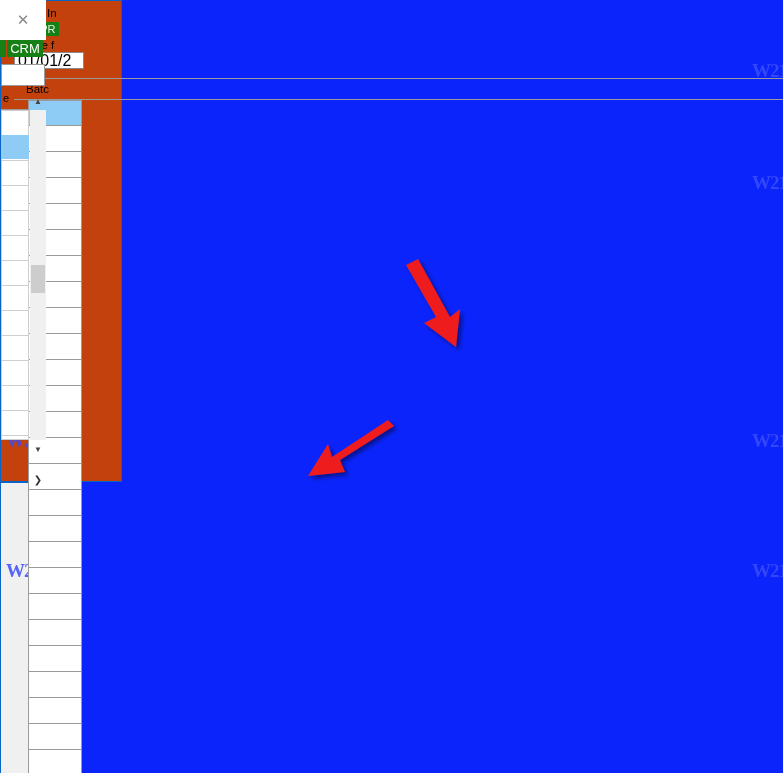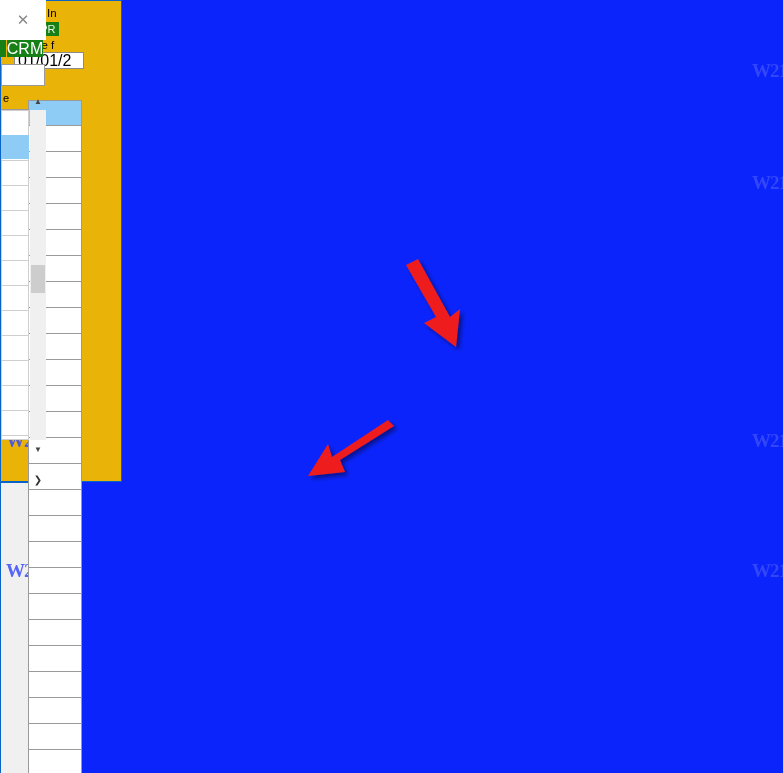--- a/index.html
+++ b/index.html
@@ -9,21 +9,21 @@
     font-family:"Liberation Sans",sans-serif;
     font-size:11px;color:#000;
   }
   .desk-wm{position:absolute;color:#3a4df9;font-size:19px;font-weight:bold;
     font-family:"Liberation Serif",serif;letter-spacing:-1px;user-select:none;opacity:.85;}
   .dotted{background-color:#f0f0f0;
     background-image:radial-gradient(#cfcfcf .6px, transparent .7px);
     background-size:4px 4px;}
 
   
-  #bgleft{left:14px;top:258px;width:120px;height:480px;background:#eab308;border:1px solid #0a64c8;}
+  #bgleft{left:14px;top:258px;width:120px;height:480px;background:#c2410c;border:1px solid #0a64c8;}
   #bgright{left:733px;top:235px;width:48px;height:498px;background:#f0f0f0;border:1px solid #0a64c8;}
   .fld{background:#fff;border:1px solid #8a8a8a;box-sizing:border-box;
     font-size:16px;padding:1px 3px;display:flex;align-items:center;}
 
   
   .arrow{position:absolute;pointer-events:none;}
 </style>
 </head>
 <body>
 
@@ -38,34 +38,35 @@
 
 <div id="bgleft">
   <div style="position:absolute;left:26px;top:4px;display:flex;align-items:center;gap:4px;">
     <span style="width:15px;height:15px;border-radius:50%;background:#1a6fd0;border:1px solid #0b4a93;color:#fff;font-size:10px;font-weight:bold;display:flex;align-items:center;justify-content:center;">i</span>
     <span style="font-size:11.5px;">In</span>
   </div>
   <div style="position:absolute;left:16px;top:22px;background:#167f16;color:#e6f5e6;font-size:11px;padding:1px 4px;">Not PR</div>
   <div style="position:absolute;left:14px;top:39px;font-size:11.5px;">Range f</div>
   <div class="fld" style="left:14px;top:52px;width:70px;height:17px;position:absolute;">01/01/2</div>
   <div style="position:absolute;left:0;top:78px;right:0;bottom:0;">
+    <div style="position:absolute;left:14px;top:0;right:0;height:22px;border-top:1px solid #9a9a9a;border-bottom:1px solid #9a9a9a;box-sizing:border-box;display:flex;align-items:center;padding-left:12px;font-size:11.5px;">Batc</div>
     <div style="position:absolute;left:14px;top:22px;width:8px;bottom:0;"></div>
     <div style="position:absolute;left:14px;top:22px;right:0;bottom:0;">
       <div style="position:absolute;left:0;top:11px;font-size:11px;font-weight:bold;">❯</div>
       <div style="position:absolute;left:14px;top:0;width:54px;height:26px;background:#8ecbf5;border:1px solid #9a9a9a;box-sizing:border-box;"></div>
       <div style="position:absolute;left:14px;top:26px;width:54px;bottom:0;border-left:1px solid #9a9a9a;border-right:1px solid #9a9a9a;box-sizing:border-box;
         background:repeating-linear-gradient(to bottom,#fff 0 25px,#9a9a9a 25px 26px);"></div>
     </div>
   </div>
 </div>
 
 <div id="bgright" class="dotted">
   <div style="position:absolute;left:0;top:0;width:46px;height:40px;background:#fff;display:flex;align-items:center;justify-content:center;color:#888;font-size:15px;font-family:'DejaVu Sans',sans-serif;">✕</div>
   <div style="position:absolute;left:0;top:40px;width:6px;height:17px;background:#167f16;"></div>
-  <div style="position:absolute;left:7px;top:40px;width:36px;height:17px;background:#167f16;color:#fff;font-size:16px;display:flex;align-items:center;justify-content:center;">CRM</div>
+  <div style="position:absolute;left:7px;top:40px;width:36px;height:17px;background:#167f16;color:#fff;font-size:13px;display:flex;align-items:center;justify-content:center;">CRM</div>
   <div style="position:absolute;left:1px;top:64px;width:44px;height:22px;background:#fff;border:1px solid #9a9a9a;box-sizing:border-box;"></div>
   <div style="position:absolute;left:1px;top:92px;width:28px;height:18px;border-bottom:1px solid #9a9a9a;box-sizing:border-box;font-size:11px;padding-left:2px;">e</div>
   <div style="position:absolute;left:30px;top:92px;width:16px;height:18px;display:flex;align-items:center;justify-content:center;font-size:8px;color:#444;">▲</div>
   <div style="position:absolute;left:1px;top:110px;width:28px;height:330px;border:1px solid #cfcfcf;box-sizing:border-box;
       background:repeating-linear-gradient(to bottom,#fff 0 24px,#cfcfcf 24px 25px);"></div>
   <div style="position:absolute;left:1px;top:135px;width:28px;height:24px;background:#8ecbf5;"></div>
   <div style="position:absolute;left:30px;top:110px;width:16px;height:330px;background:#f0f0f0;">
     <div style="position:absolute;left:1px;top:155px;width:14px;height:28px;background:#cdcdcd;"></div>
   </div>
   <div style="position:absolute;left:30px;top:440px;width:16px;height:18px;display:flex;align-items:center;justify-content:center;font-size:8px;color:#444;">▼</div>

